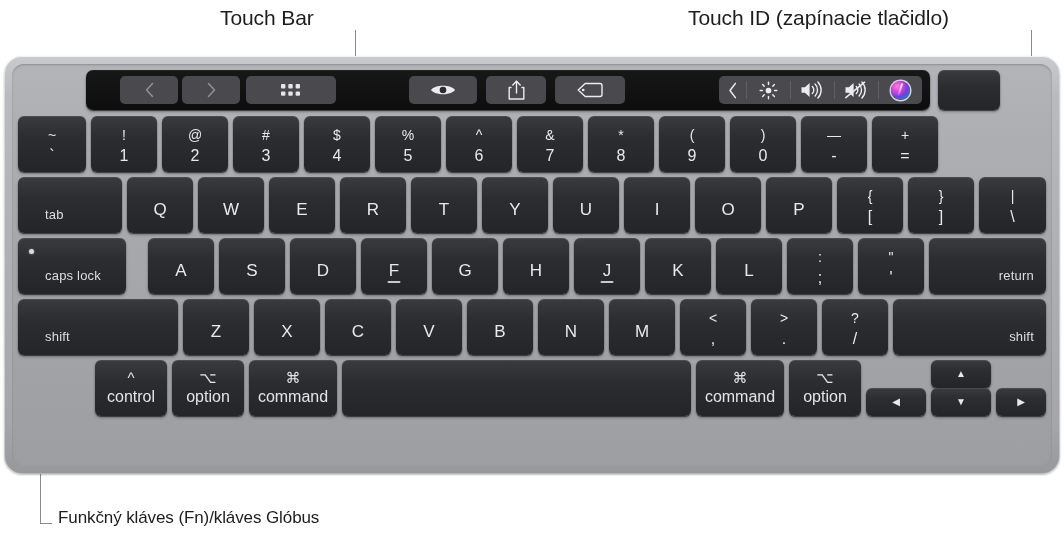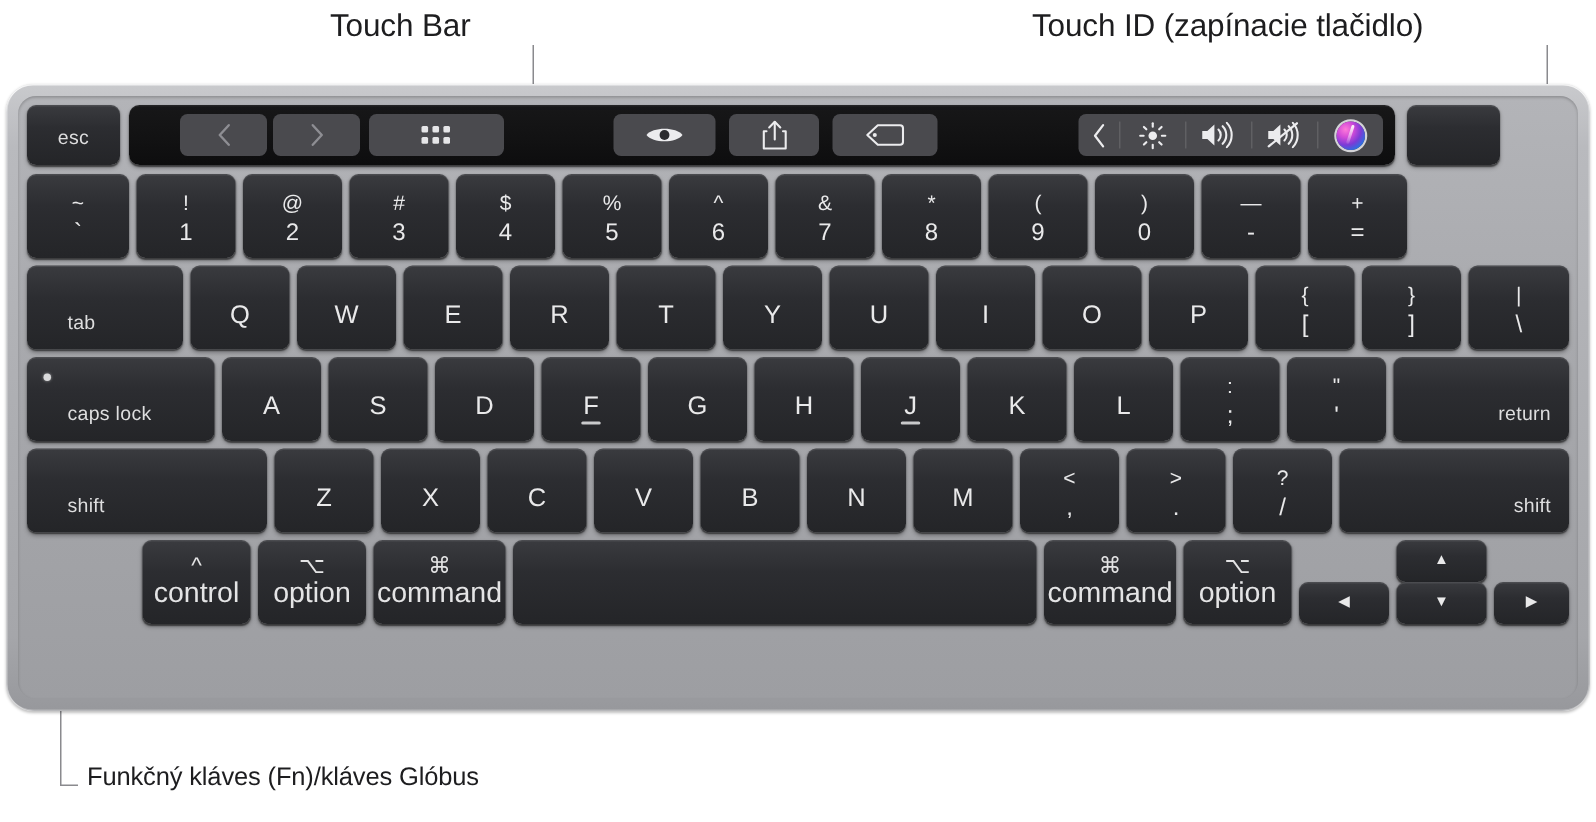--- a/index.html
+++ b/index.html
@@ -88,21 +88,21 @@
   .corner.bl{ left:27px; bottom:11px; }
   .corner.br{ right:12px; bottom:11px; }
 
   
   .key .sym{
     position:absolute; left:0;right:0; text-align:center;
     top:10px; font-size:15px; color:#e4e4e5; line-height:1;
   }
   .key .word{
     position:absolute; left:0;right:0; text-align:center;
-    bottom:11px; font-size:19px; color:#e4e4e5; line-height:1;
+    bottom:11px; font-size:16px; color:#e4e4e5; line-height:1;
   }
 
   
   .bump{
     position:absolute;
     left:50%; transform:translateX(-50%);
     bottom:11px;
     width:13px;height:2px;border-radius:1px;
     background:rgba(230,230,232,.85);
   }
@@ -172,23 +172,20 @@
 <div class="callout" id="callout-touchid">Touch ID (zapínacie tlačidlo)</div>
 <div class="leader" id="leader-touchid"></div>
 
 <div class="callout" id="callout-fn">Funkčný kláves (Fn)/kláves Glóbus</div>
 <div class="leader" id="leader-fn"></div>
 <div class="leader" id="leader-fn-foot"></div>
 
 <div id="keyboard">
   <div id="keybed">
 
-    <div class="key" style="left:6px;top:6px;width:62px;height:40px;">
-      <span class="corner" style="left:0;right:0;text-align:center;bottom:auto;top:14px;">esc</span>
-    </div>
 
     <div id="touchbar" style="left:74px;top:6px;width:844px;height:40px;">
 
       <div class="tbtn" style="left:34px;width:58px;">
         <svg width="11" height="16" viewBox="0 0 11 16">
           <path d="M8.5 1.5 L2.5 8 L8.5 14.5" fill="none" stroke="#8e8e93" stroke-width="1.6" stroke-linecap="round" stroke-linejoin="round"></path>
         </svg>
       </div>
 
       <div class="tbtn" style="left:96px;width:58px;">
@@ -372,21 +369,21 @@
       </div>
     <div class="key" style="left:896px;top:113px;width:66px;height:56px;">
       <span class="gl top">}</span>
       <span class="gl bot">]</span>
       </div>
     <div class="key" style="left:967px;top:113px;width:67px;height:56px;">
       <span class="gl top">|</span>
       <span class="gl bot">\</span>
       </div>
 
-    <div class="key" style="left:6px;top:174px;width:125px;height:56px;">
+    <div class="key" style="left:6px;top:174px;width:108px;height:56px;">
       <span class="led"></span>
       <span class="corner bl">caps lock</span>
     </div>
     <div class="key" style="left:136px;top:174px;width:66px;height:56px;">
       <span class="gl mid">A</span>
       </div>
     <div class="key" style="left:207px;top:174px;width:66px;height:56px;">
       <span class="gl mid">S</span>
       </div>
     <div class="key" style="left:278px;top:174px;width:66px;height:56px;">

